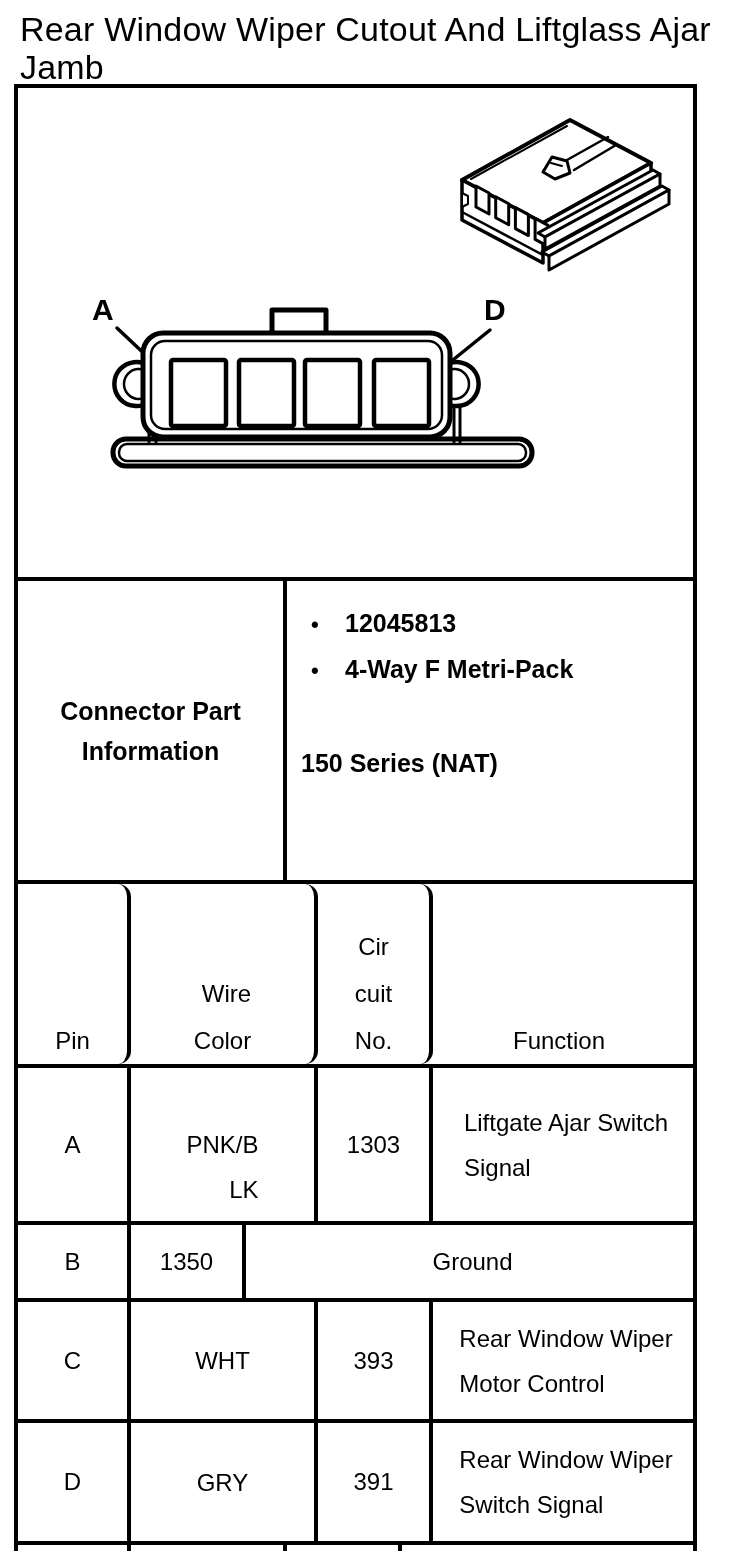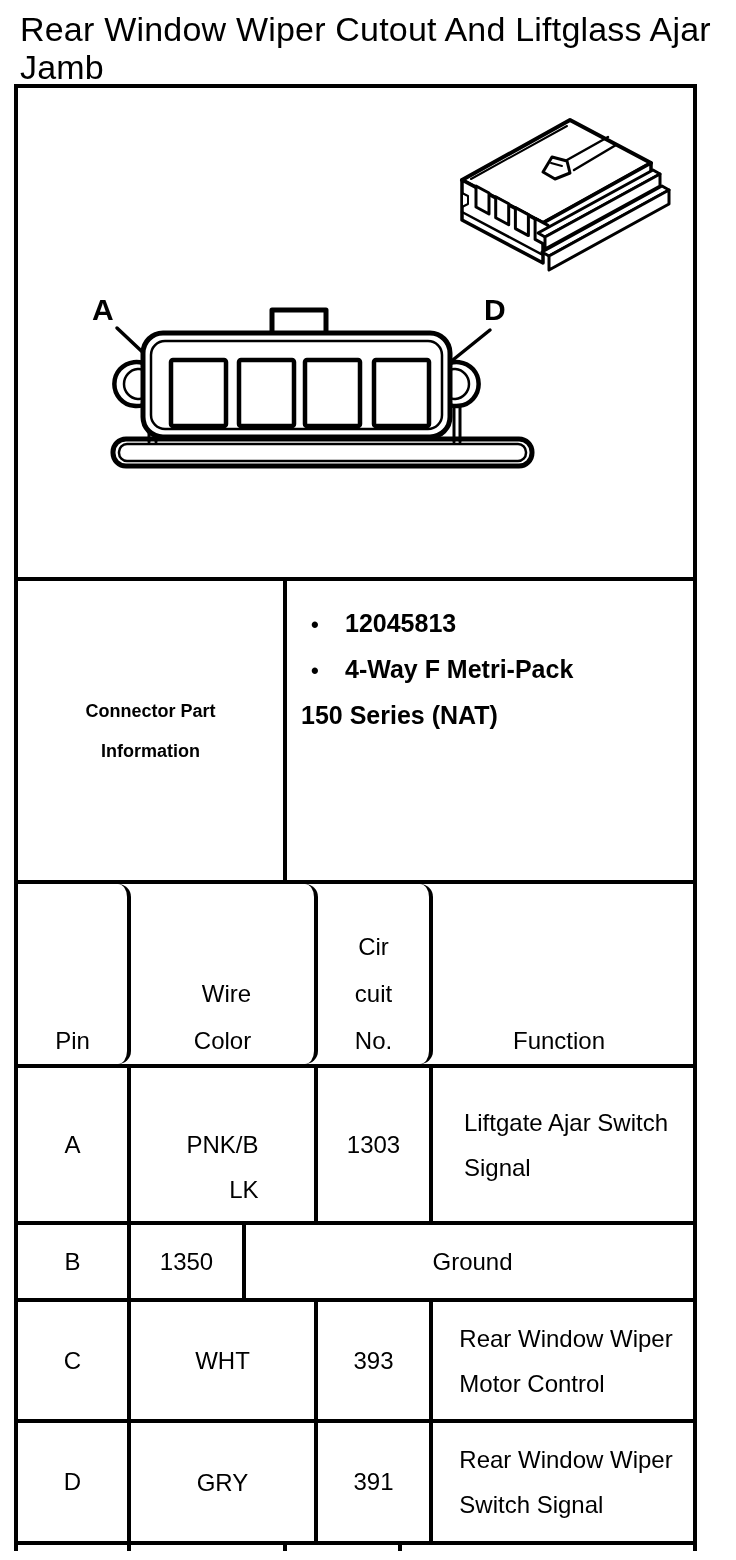--- a/index.html
+++ b/index.html
@@ -26,28 +26,28 @@
   .pin-label {
     position:absolute; top:206px; font-size:30px; font-weight:bold; line-height:32px;
   }
   .pin-a { left:74px; }
   .pin-d { left:466px; }
   
   .sec-partinfo { display:flex; width:100%; height:303px; border-bottom:4px solid #000; }
   .pi-left {
     width:269px; border-right:4px solid #000;
     display:flex; align-items:center; justify-content:center;
-    text-align:center; font-size:18px; font-weight:bold; line-height:40px;
+    text-align:center; font-size:25px; font-weight:bold; line-height:40px;
     white-space:pre-line;
   }
   .pi-right { flex:1; padding:20px 10px 0 14px; font-size:25px; font-weight:bold; }
   .pi-item { line-height:44px; }
   .pi-item2 { }
   .bullet { display:inline-block; width:44px; padding-left:10px; font-size:22px; }
-  .pi-cont { line-height:44px; }
+  .pi-cont { line-height:44px;margin-top:48px; }
   
   .sec-table { display:flex; flex-direction:column; width:100%; height:657px; font-size:24px; }
   .t-row { display:flex; width:100%; border-bottom:4px solid #000; }
   .t-row:last-child { border-bottom:none; }
   .rh-h { height:184px; } .rh-a { height:157px; } .rh-b { height:77px; }
   .rh-c { height:121px; } .rh-d { height:118px; }
   .cell { display:flex; align-items:center; justify-content:center; text-align:center; }
   .c-pin { width:113px; border-right:4px solid #000; }
   .c-wire { width:187px; border-right:4px solid #000;text-align:right; }
   .c-circuit { width:115px; border-right:4px solid #000; }

